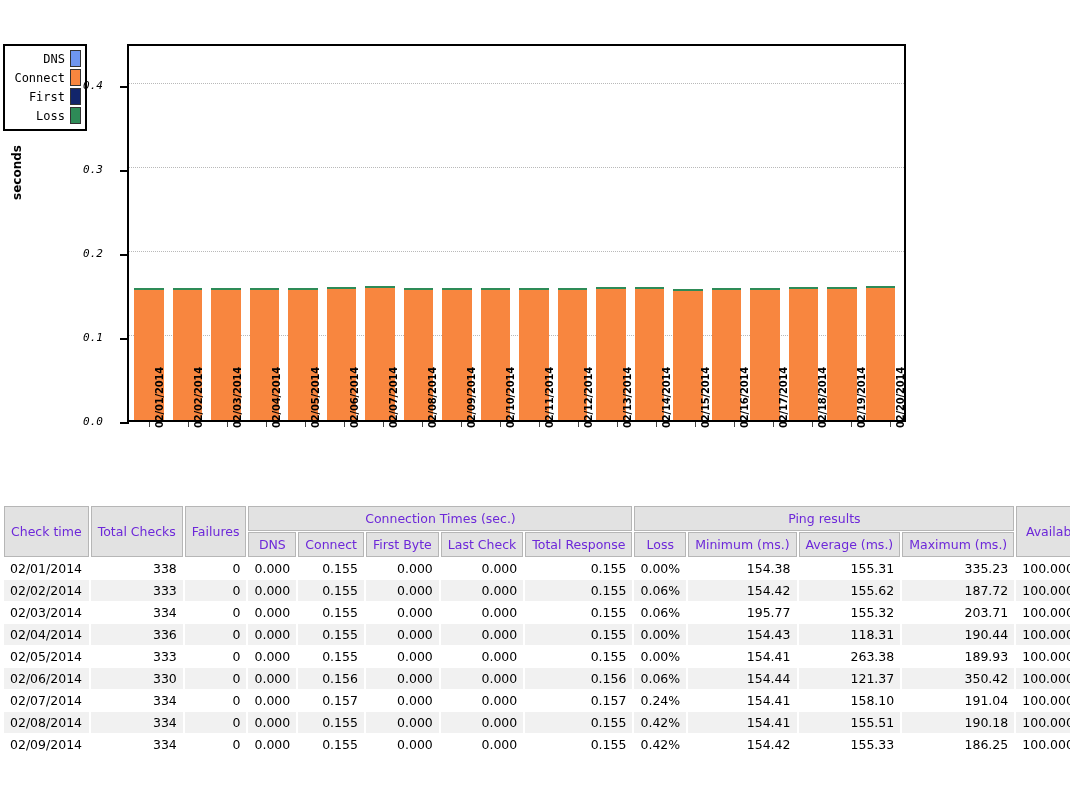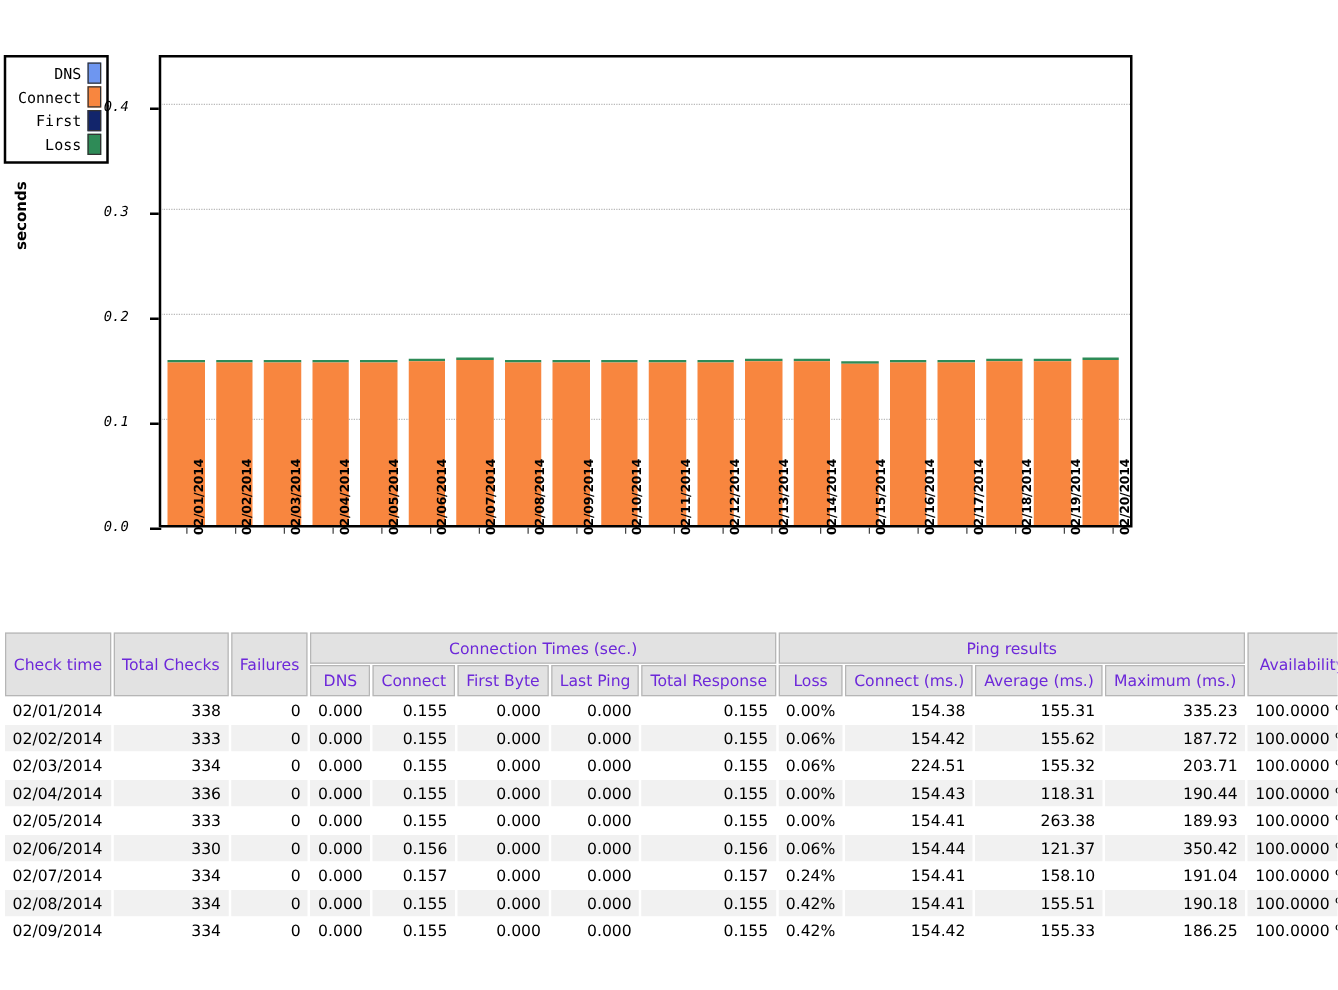--- a/index.html
+++ b/index.html
@@ -400,24 +400,24 @@
           <th rowspan="2">Total Checks</th>
           <th rowspan="2">Failures</th>
           <th colspan="5">Connection Times (sec.)</th>
           <th colspan="4">Ping results</th>
           <th rowspan="2">Availability</th>
         </tr>
       <tr id="hdr-row-2">
           <th>DNS</th>
           <th>Connect</th>
           <th>First Byte</th>
-          <th>Last Ping</th>
+          <th>Last Check</th>
           <th>Total Response</th>
           <th>Loss</th>
-          <th>Connect (ms.)</th>
+          <th>Minimum (ms.)</th>
           <th>Average (ms.)</th>
           <th>Maximum (ms.)</th>
         </tr>
     </thead>
     <tbody id="tbl-body">
         <tr class="row-even">
           <td class="c-date">02/01/2014</td>
           <td class="c-num">338</td>
           <td class="c-num">0</td>
           <td class="c-num">0.000</td>
@@ -449,21 +449,21 @@
         <tr class="row-even">
           <td class="c-date">02/03/2014</td>
           <td class="c-num">334</td>
           <td class="c-num">0</td>
           <td class="c-num">0.000</td>
           <td class="c-num">0.155</td>
           <td class="c-num">0.000</td>
           <td class="c-num">0.000</td>
           <td class="c-num">0.155</td>
           <td class="c-pct">0.06%</td>
-          <td class="c-num">224.51</td>
+          <td class="c-num">195.77</td>
           <td class="c-num">155.32</td>
           <td class="c-num">203.71</td>
           <td class="c-avail">100.0000 %</td>
         </tr>
         <tr class="row-odd">
           <td class="c-date">02/04/2014</td>
           <td class="c-num">336</td>
           <td class="c-num">0</td>
           <td class="c-num">0.000</td>
           <td class="c-num">0.155</td>

